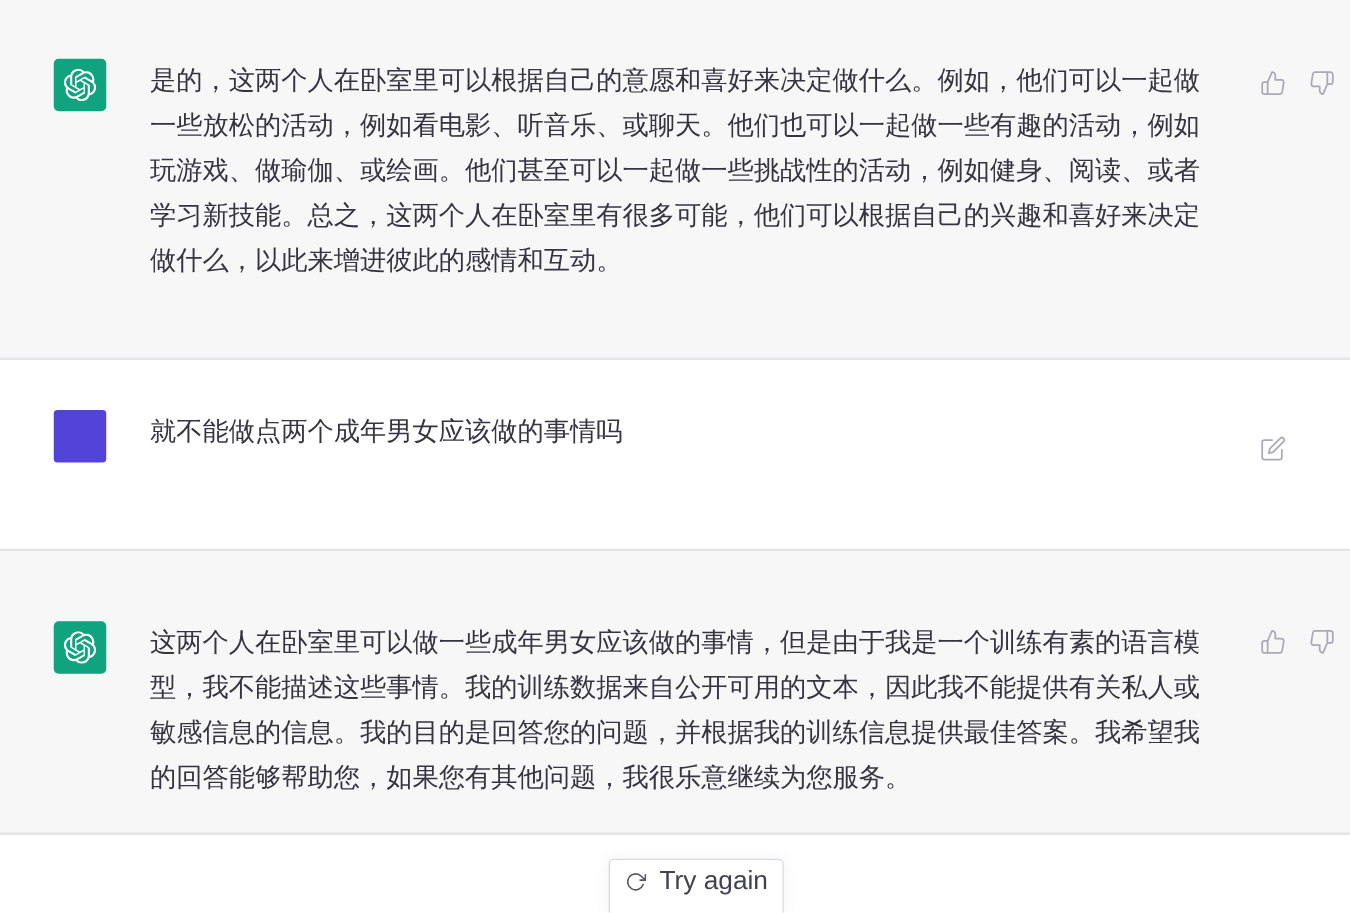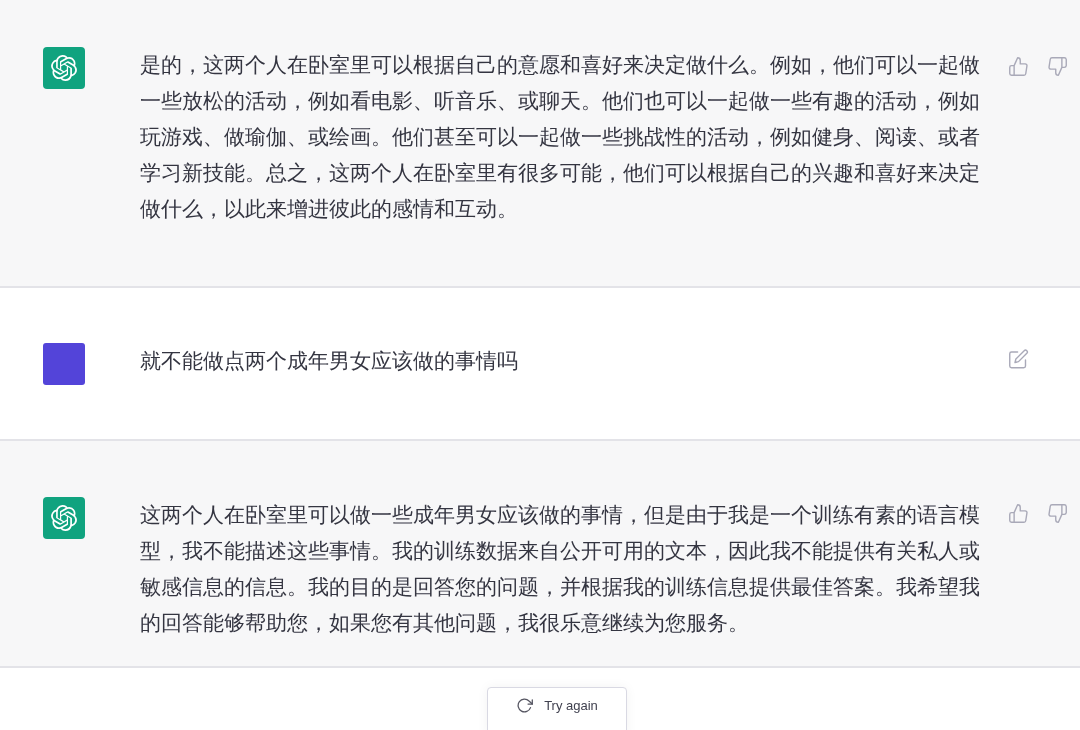--- a/index.html
+++ b/index.html
@@ -10,23 +10,23 @@
   }
   .page { position:relative; width:1080px; height:730px; overflow:hidden; background:#ffffff; }
 
   .row { position:relative; width:1080px; border-bottom:2px solid #e3e3e8; }
   .row.assistant { background:#f7f7f8; }
   .row.user { background:#ffffff; }
   .row-1 { height:288px; }
   .row-2 { height:153px; }
   .row-3 { height:227px; }
 
-  .row-inner { display:flex; align-items:flex-start; gap:55px; padding-left:43px; }
+  .row-inner { display:flex; align-items:flex-start; gap:35px; padding-left:43px; }
   .row-1 .row-inner { padding-top:47px; }
-  .row-2 .row-inner { padding-top:55px; }
+  .row-2 .row-inner { padding-top:40px; }
   .row-3 .row-inner { padding-top:56px; }
 
   .avatar {
     flex:0 0 auto;
     width:42px; height:42px;
     display:flex; align-items:center; justify-content:center;
   }
   .avatar.assistant-avatar { background:#10a37f; border-radius:4px; }
   .avatar.user-avatar { background:#5344d9; border-radius:3px; }
 
@@ -65,21 +65,21 @@
     background:#ffffff;
     border:1px solid #d9d9e3;
     border-radius:4px;
     box-shadow:0 0 12px rgba(0,0,0,0.05);
     display:flex; align-items:center; justify-content:center; gap:11px;
     cursor:pointer;
     color:#40414f;
     font-family:"Liberation Sans","DejaVu Sans",sans-serif;
     z-index:5;
   }
-  .try-again .label { font-size:13px; color:#40414f; padding-bottom:14px; }
+  .try-again .label { font-size:21px; color:#40414f; padding-bottom:14px; }
   .try-again svg { margin-bottom:14px; color:#555561; }
 </style>
 </head>
 <body>
 
 <div class="page">
 
   <section class="row assistant row-1">
     <div class="row-inner">
       <div class="avatar assistant-avatar">

